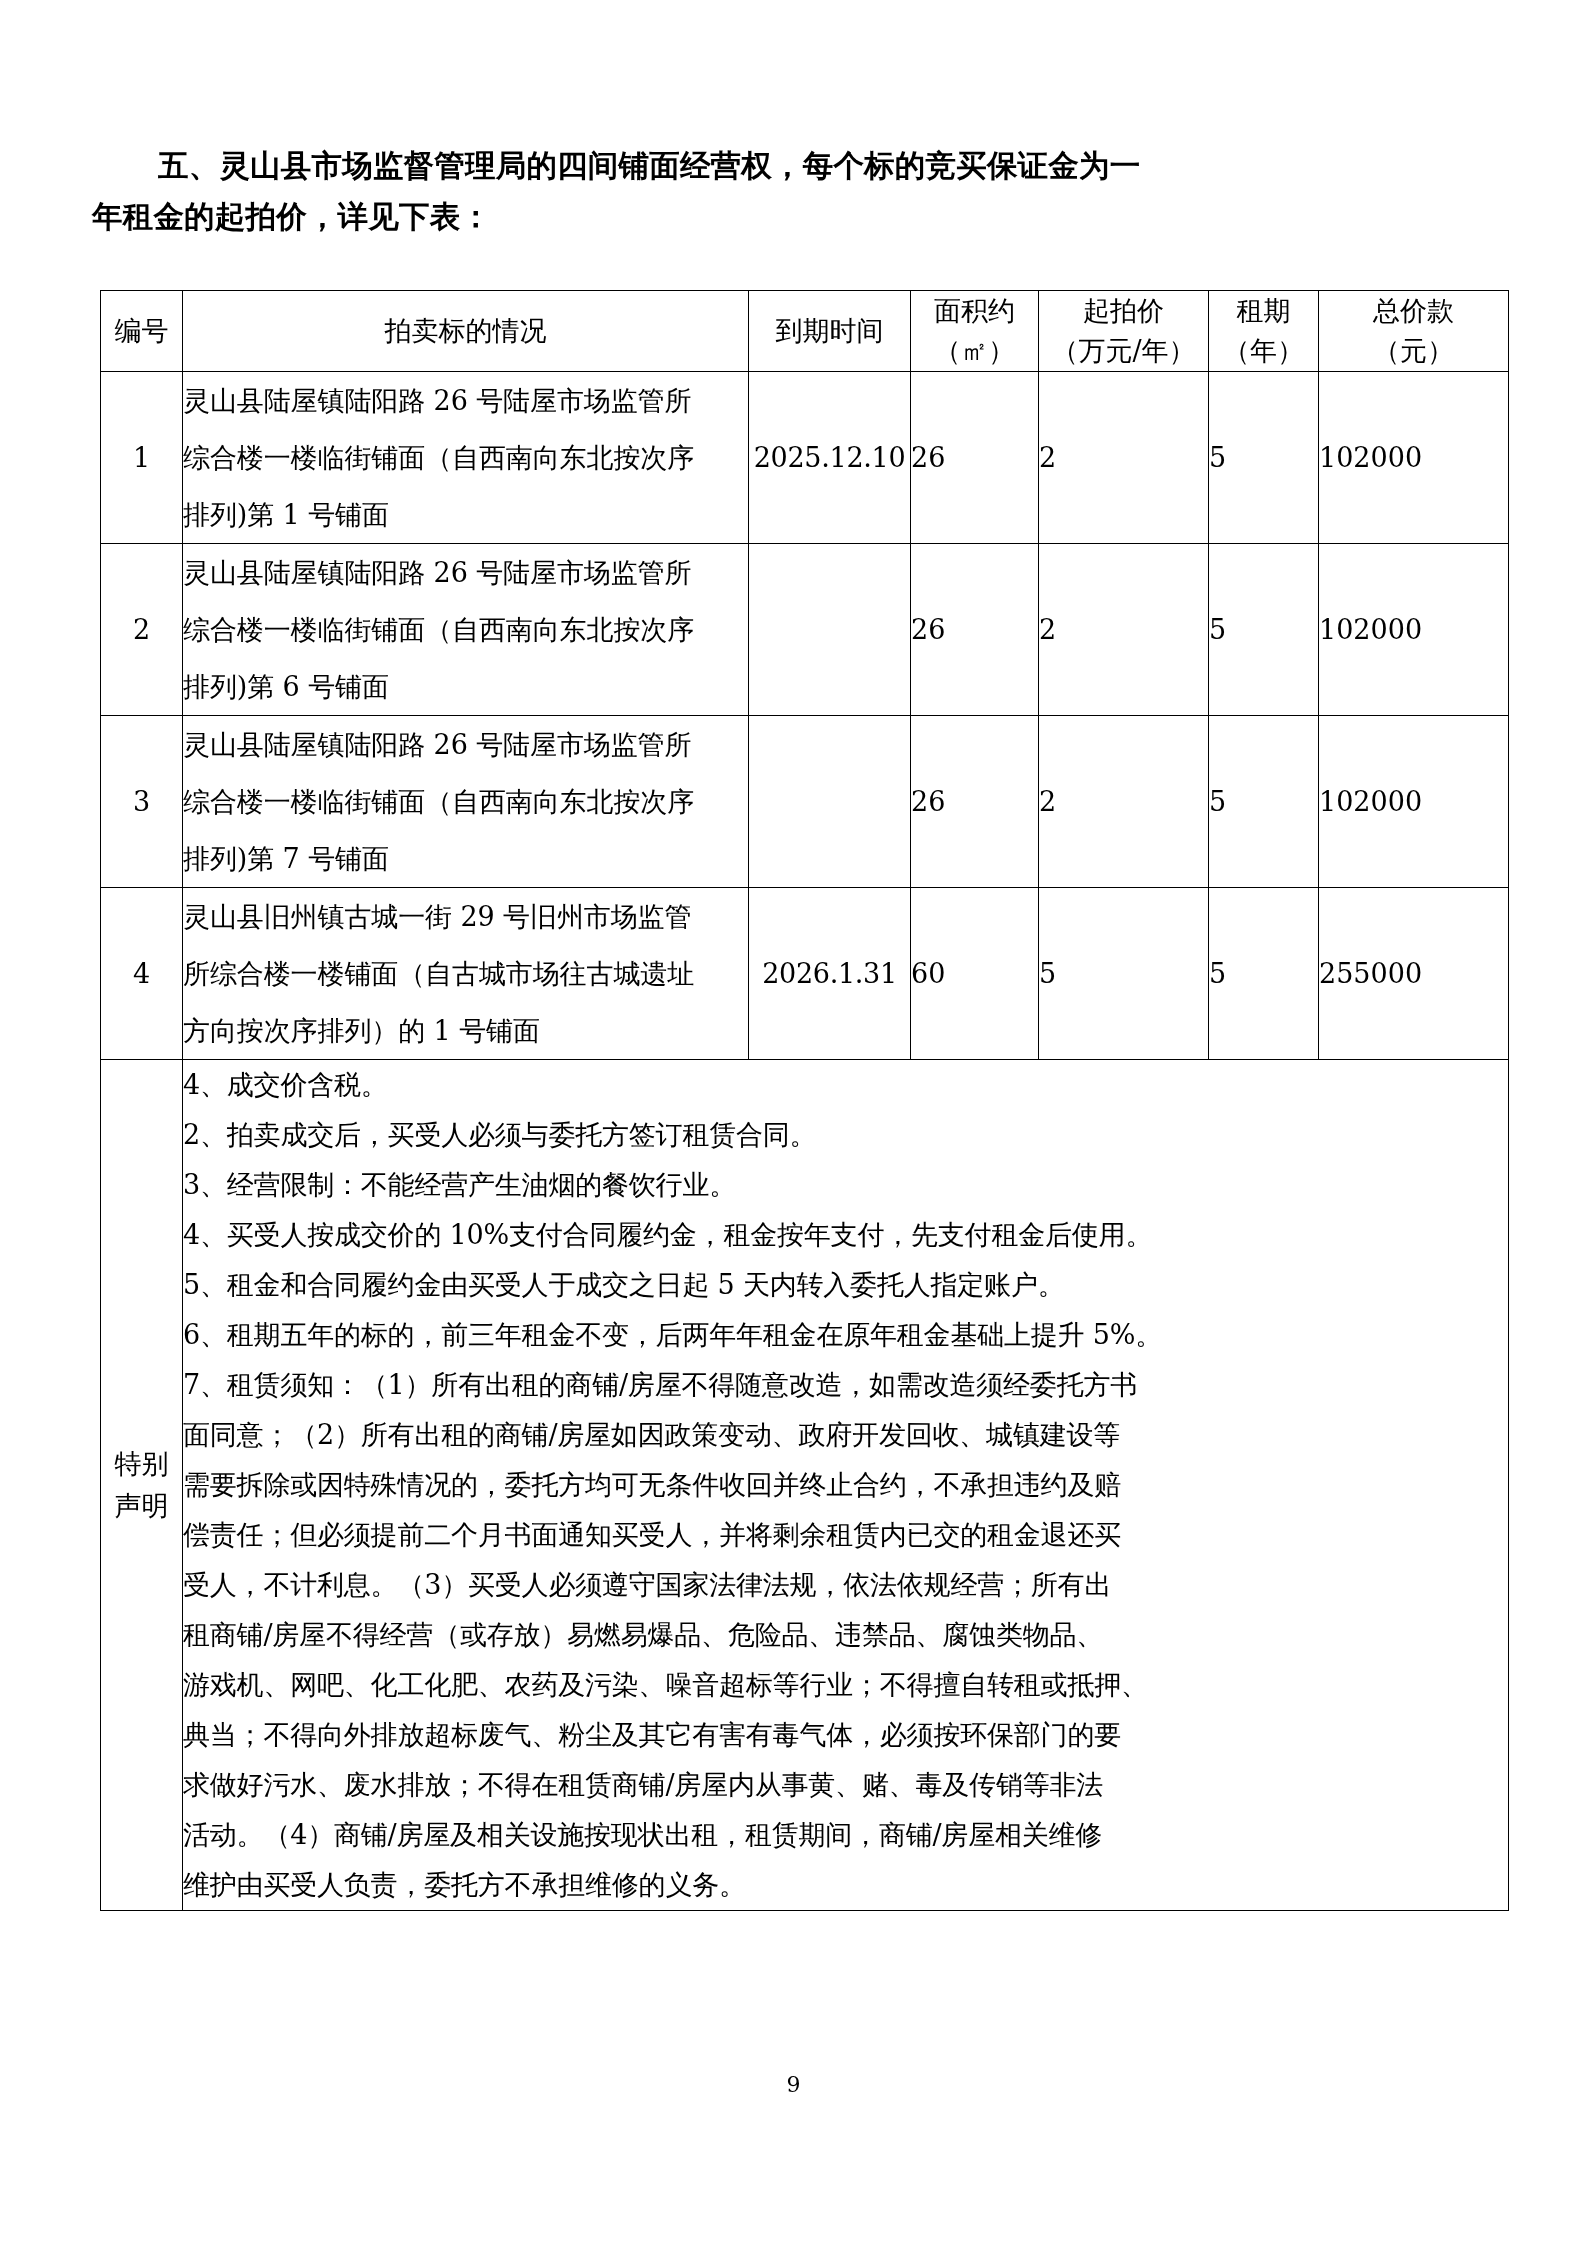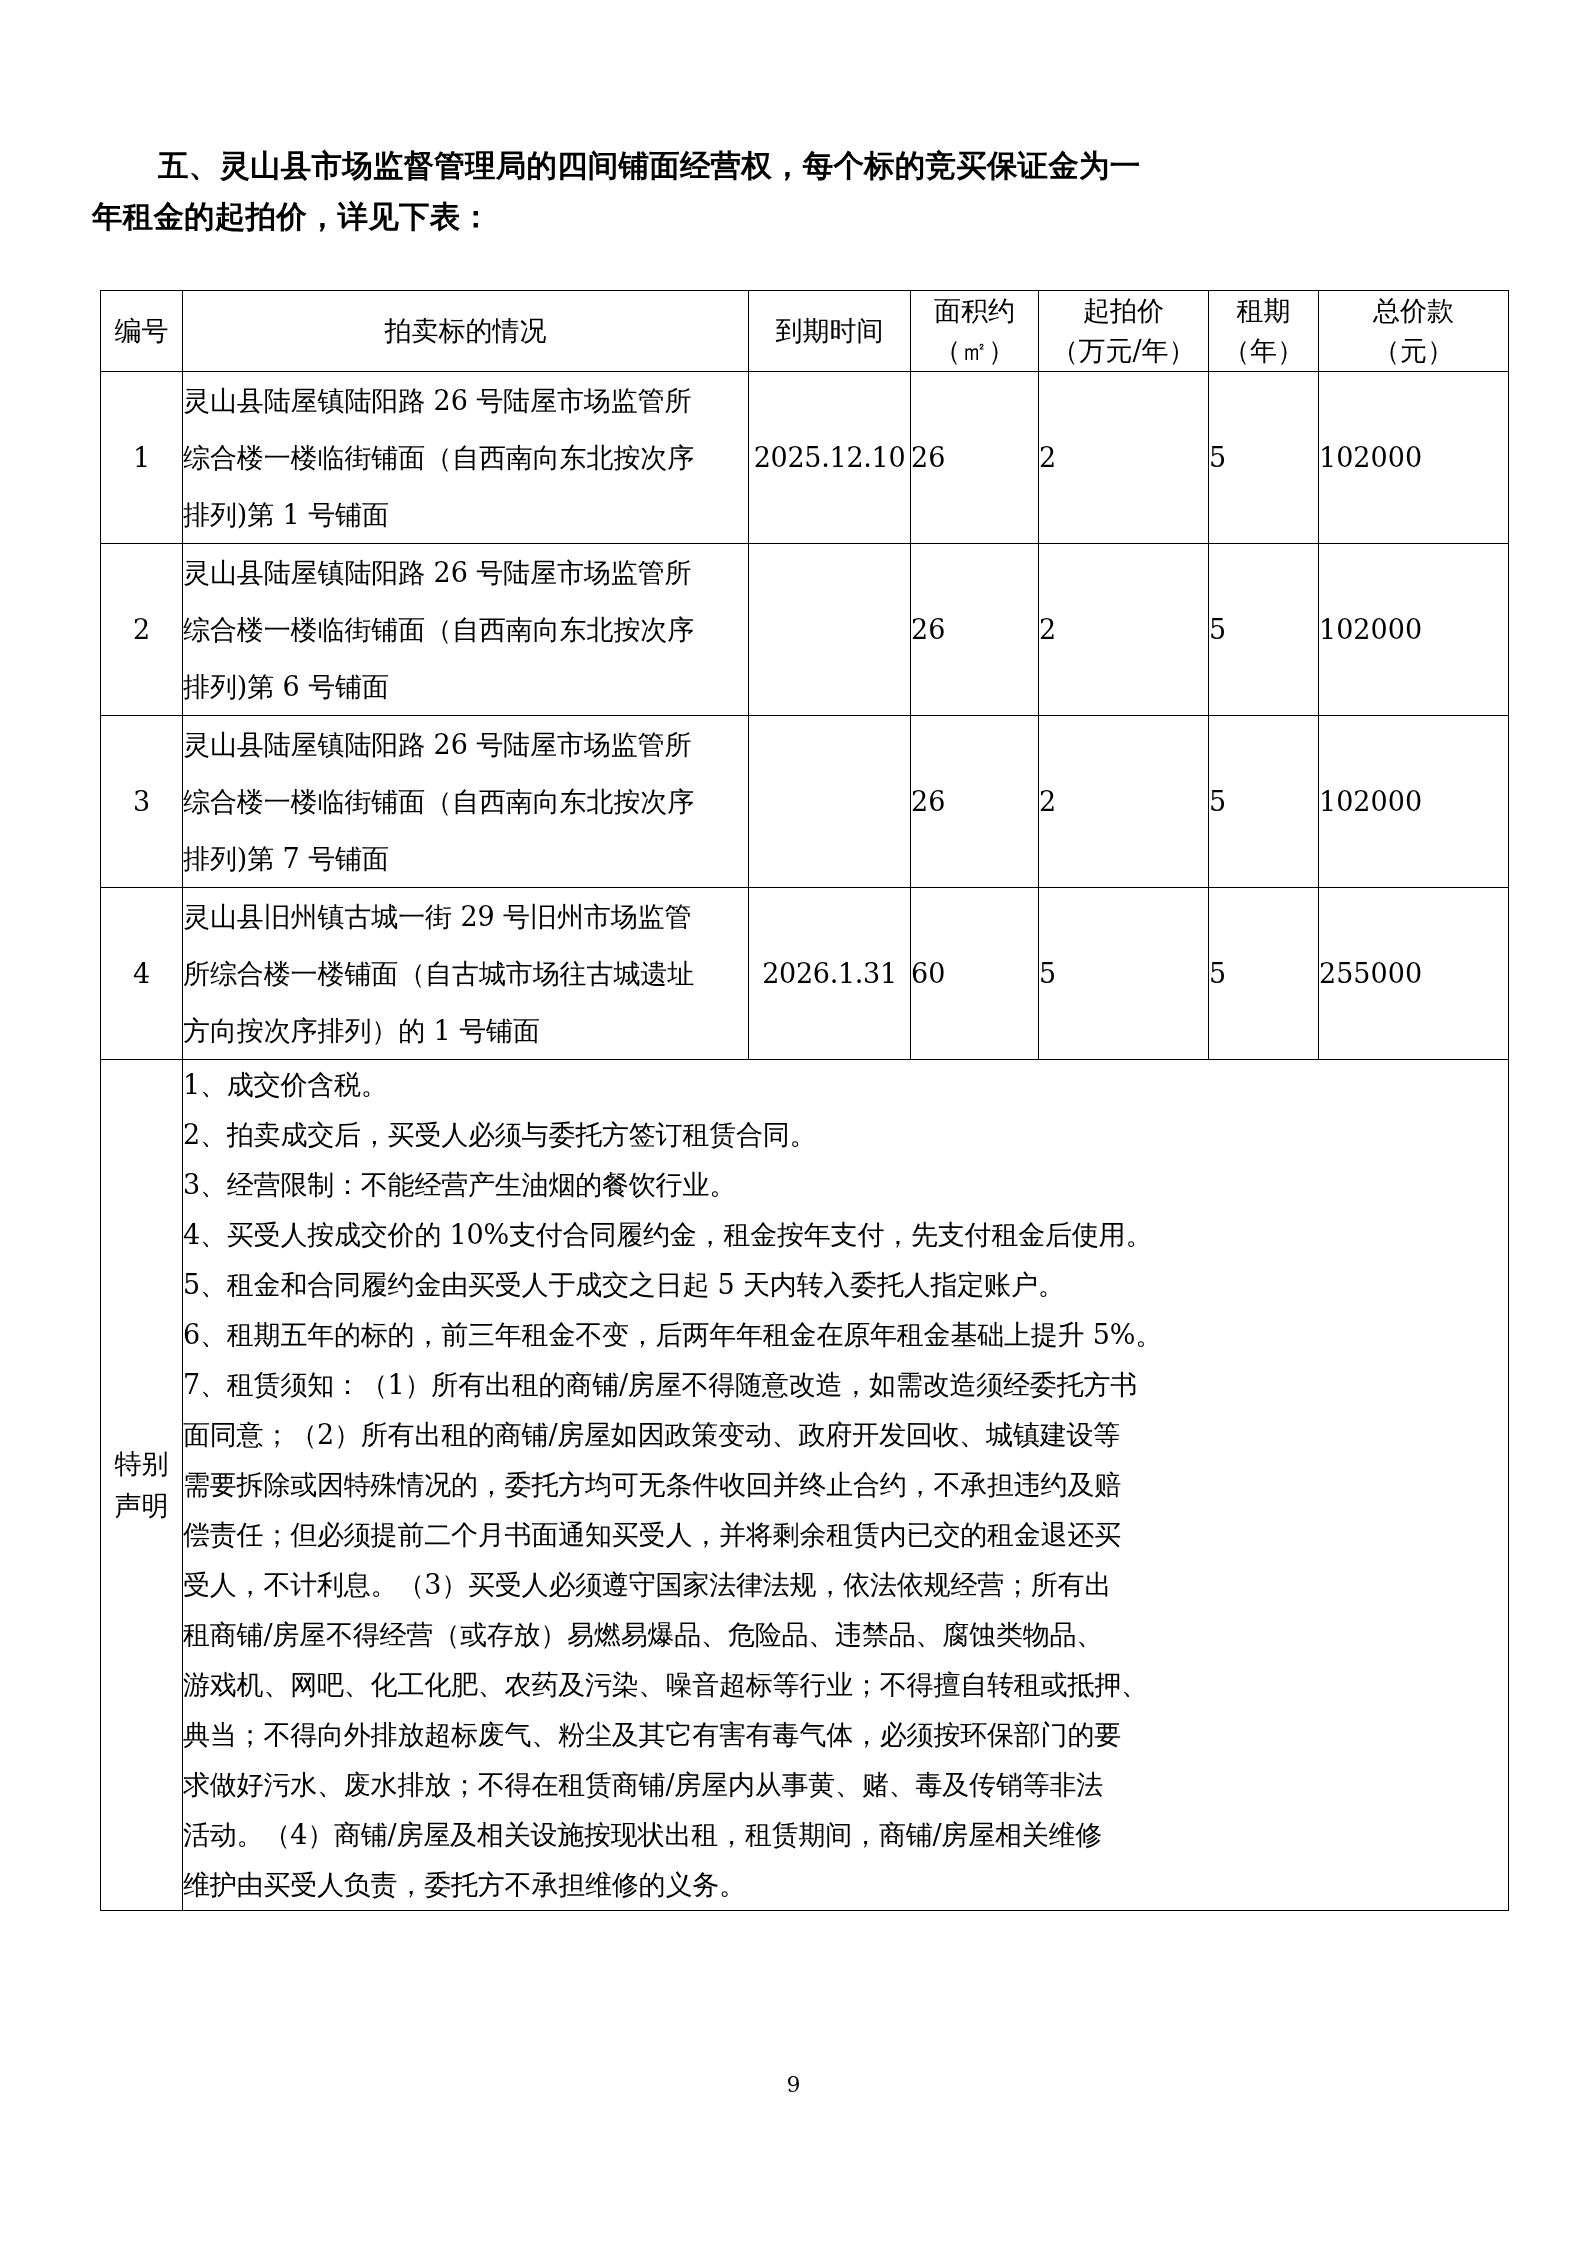--- a/index.html
+++ b/index.html
@@ -210,21 +210,21 @@
         <td class="ctr">5</td>
         <td class="ctr">5</td>
         <td class="ctr">255000</td>
       </tr>
       <tr>
         <td class="declabel">
           <div>特别</div>
           <div>声明</div>
         </td>
         <td class="decbody" colspan="6">
-          <p>1、成交价含税。</p>
+          <p>4、成交价含税。</p>
           <p>2、拍卖成交后，买受人必须与委托方签订租赁合同。</p>
           <p>3、经营限制：不能经营产生油烟的餐饮行业。</p>
           <p><span>4、买受人按成交价的 </span><span class="u">10%</span><span>支付合同履约金，租金按年支付，先支付租金后使用。</span></p>
           <p>5、租金和合同履约金由买受人于成交之日起 5 天内转入委托人指定账户。</p>
           <p>6、租期五年的标的，前三年租金不变，后两年年租金在原年租金基础上提升 5%。</p>
           <p>7、租赁须知：（1）所有出租的商铺/房屋不得随意改造，如需改造须经委托方书</p>
           <p>面同意；（2）所有出租的商铺/房屋如因政策变动、政府开发回收、城镇建设等</p>
           <p>需要拆除或因特殊情况的，委托方均可无条件收回并终止合约，不承担违约及赔</p>
           <p>偿责任；但必须提前二个月书面通知买受人，并将剩余租赁内已交的租金退还买</p>
           <p>受人，不计利息。（3）买受人必须遵守国家法律法规，依法依规经营；所有出</p>

